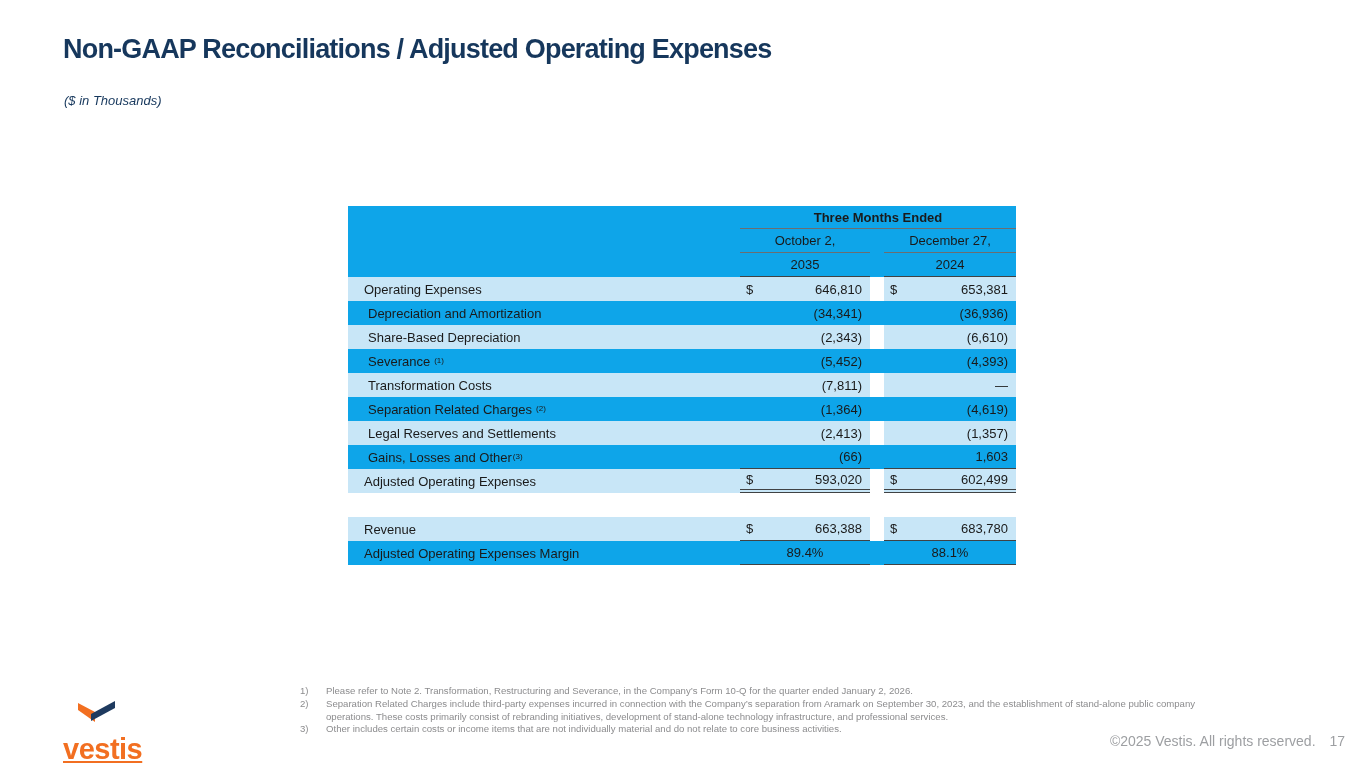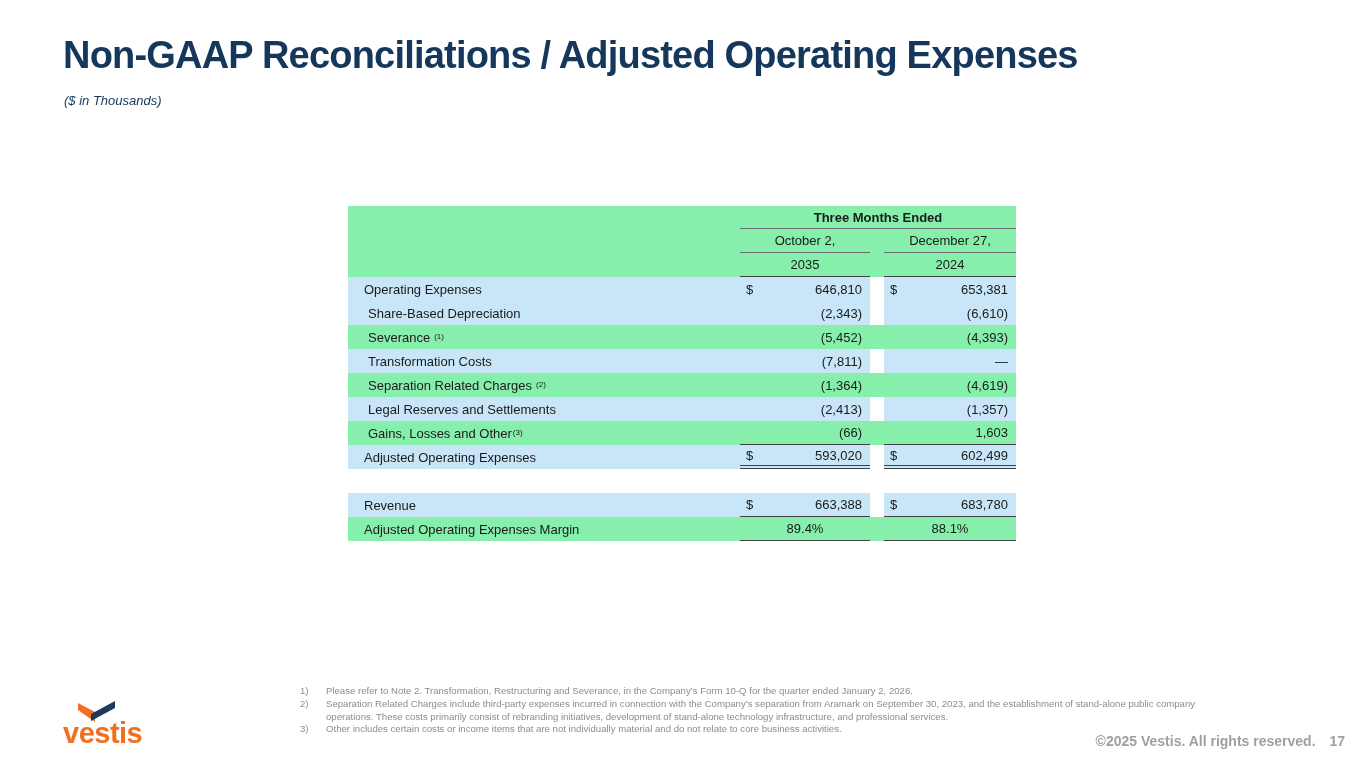--- a/index.html
+++ b/index.html
@@ -10,21 +10,21 @@
     font-family: "Liberation Sans", sans-serif;
   }
   .slide {
     position: relative;
     width: 1365px; height: 768px;
     background: #fff;
   }
   
   .title {
     position: absolute; left: 63px; top: 34px;
-    font-size: 38px; font-weight: 700;
+    font-size: 27px; font-weight: 700;
     letter-spacing: -0.8px;
     color: var(--navy, #16375C);
   }
   .subtitle {
     position: absolute; left: 64px; top: 93px;
     font-size: 13px; font-style: italic; font-weight: 500;
     color: var(--navy, #16375C);
   }
   
   .fin-table {
@@ -34,21 +34,21 @@
   }
   .trow {
     display: grid;
     grid-template-columns: 392px 130px 14px 132px;
     height: 24px;
   }
   .trow.rh1 { height: 23px; }
   .cell {
     display: flex; align-items: center;
     box-sizing: border-box; height: 100%;
-    background: #86efac;
+    background: #0ea5e9;
   }
   .trow.blue .cell { background: var(--rowblue, #C8E6F7); }
   .trow.blue .gutter { background: #fff; }
   .ghead {
     grid-column: 2 / 5;
     justify-content: center;
     font-weight: 700;
     border-bottom: 1px solid var(--hline, #6B6E70);
   }
   .dhead {
@@ -74,30 +74,30 @@
     position: absolute; left: 300px; top: 685px;
     width: 896px;
     font-size: 9.6px; line-height: 12.8px;
     color: var(--fngray, #8C8C8E);
   }
   .fn { display: grid; grid-template-columns: 26px 870px; }
   
   .logo { position: absolute; left: 63px; top: 699px; width: 90px; height: 52px; }
   .logo-mark { position: absolute; left: 15px; top: 2px; }
   .logo-text {
-    position: absolute; left: 0; top: 18px;
+    position: absolute; left: 0; top: 34px;
     font-size: 29px; font-weight: 700; letter-spacing: -0.5px;
     color: var(--orange, #F26F21);
+    text-decoration: underline;
   }
   
   .copyright {
     position: absolute; right: 20px; top: 733px;
     font-size: 14px; color: var(--cpgray, #9D9FA2);
     white-space: nowrap;
-    font-weight: bold;
   }
   .copyright .pageno { margin-left: 10px; }
 </style>
 </head>
 <body>
 
 <div class="slide">
 
   <div class="title">Non-GAAP Reconciliations / Adjusted Operating Expenses</div>
   <div class="subtitle">($ in Thousands)</div>
@@ -124,20 +124,26 @@
           <div class="cell label">Operating Expenses</div>
           <div class="cell val flex">
             <span>$</span>
             <span>646,810</span>
           </div>
           <div class="cell gutter"></div>
           <div class="cell val flex">
             <span>$</span>
             <span>653,381</span>
           </div>
+        </div>
+        <div class="trow">
+          <div class="cell label indent">Depreciation and Amortization</div>
+          <div class="cell val">(34,341)</div>
+          <div class="cell gutter"></div>
+          <div class="cell val">(36,936)</div>
         </div>
         <div class="trow blue">
           <div class="cell label indent">Share-Based Depreciation</div>
           <div class="cell val">(2,343)</div>
           <div class="cell gutter"></div>
           <div class="cell val">(6,610)</div>
         </div>
         <div class="trow">
           <div class="cell label indent">Severance<sup class="gap">(1)</sup></div>
           <div class="cell val">(5,452)</div>

